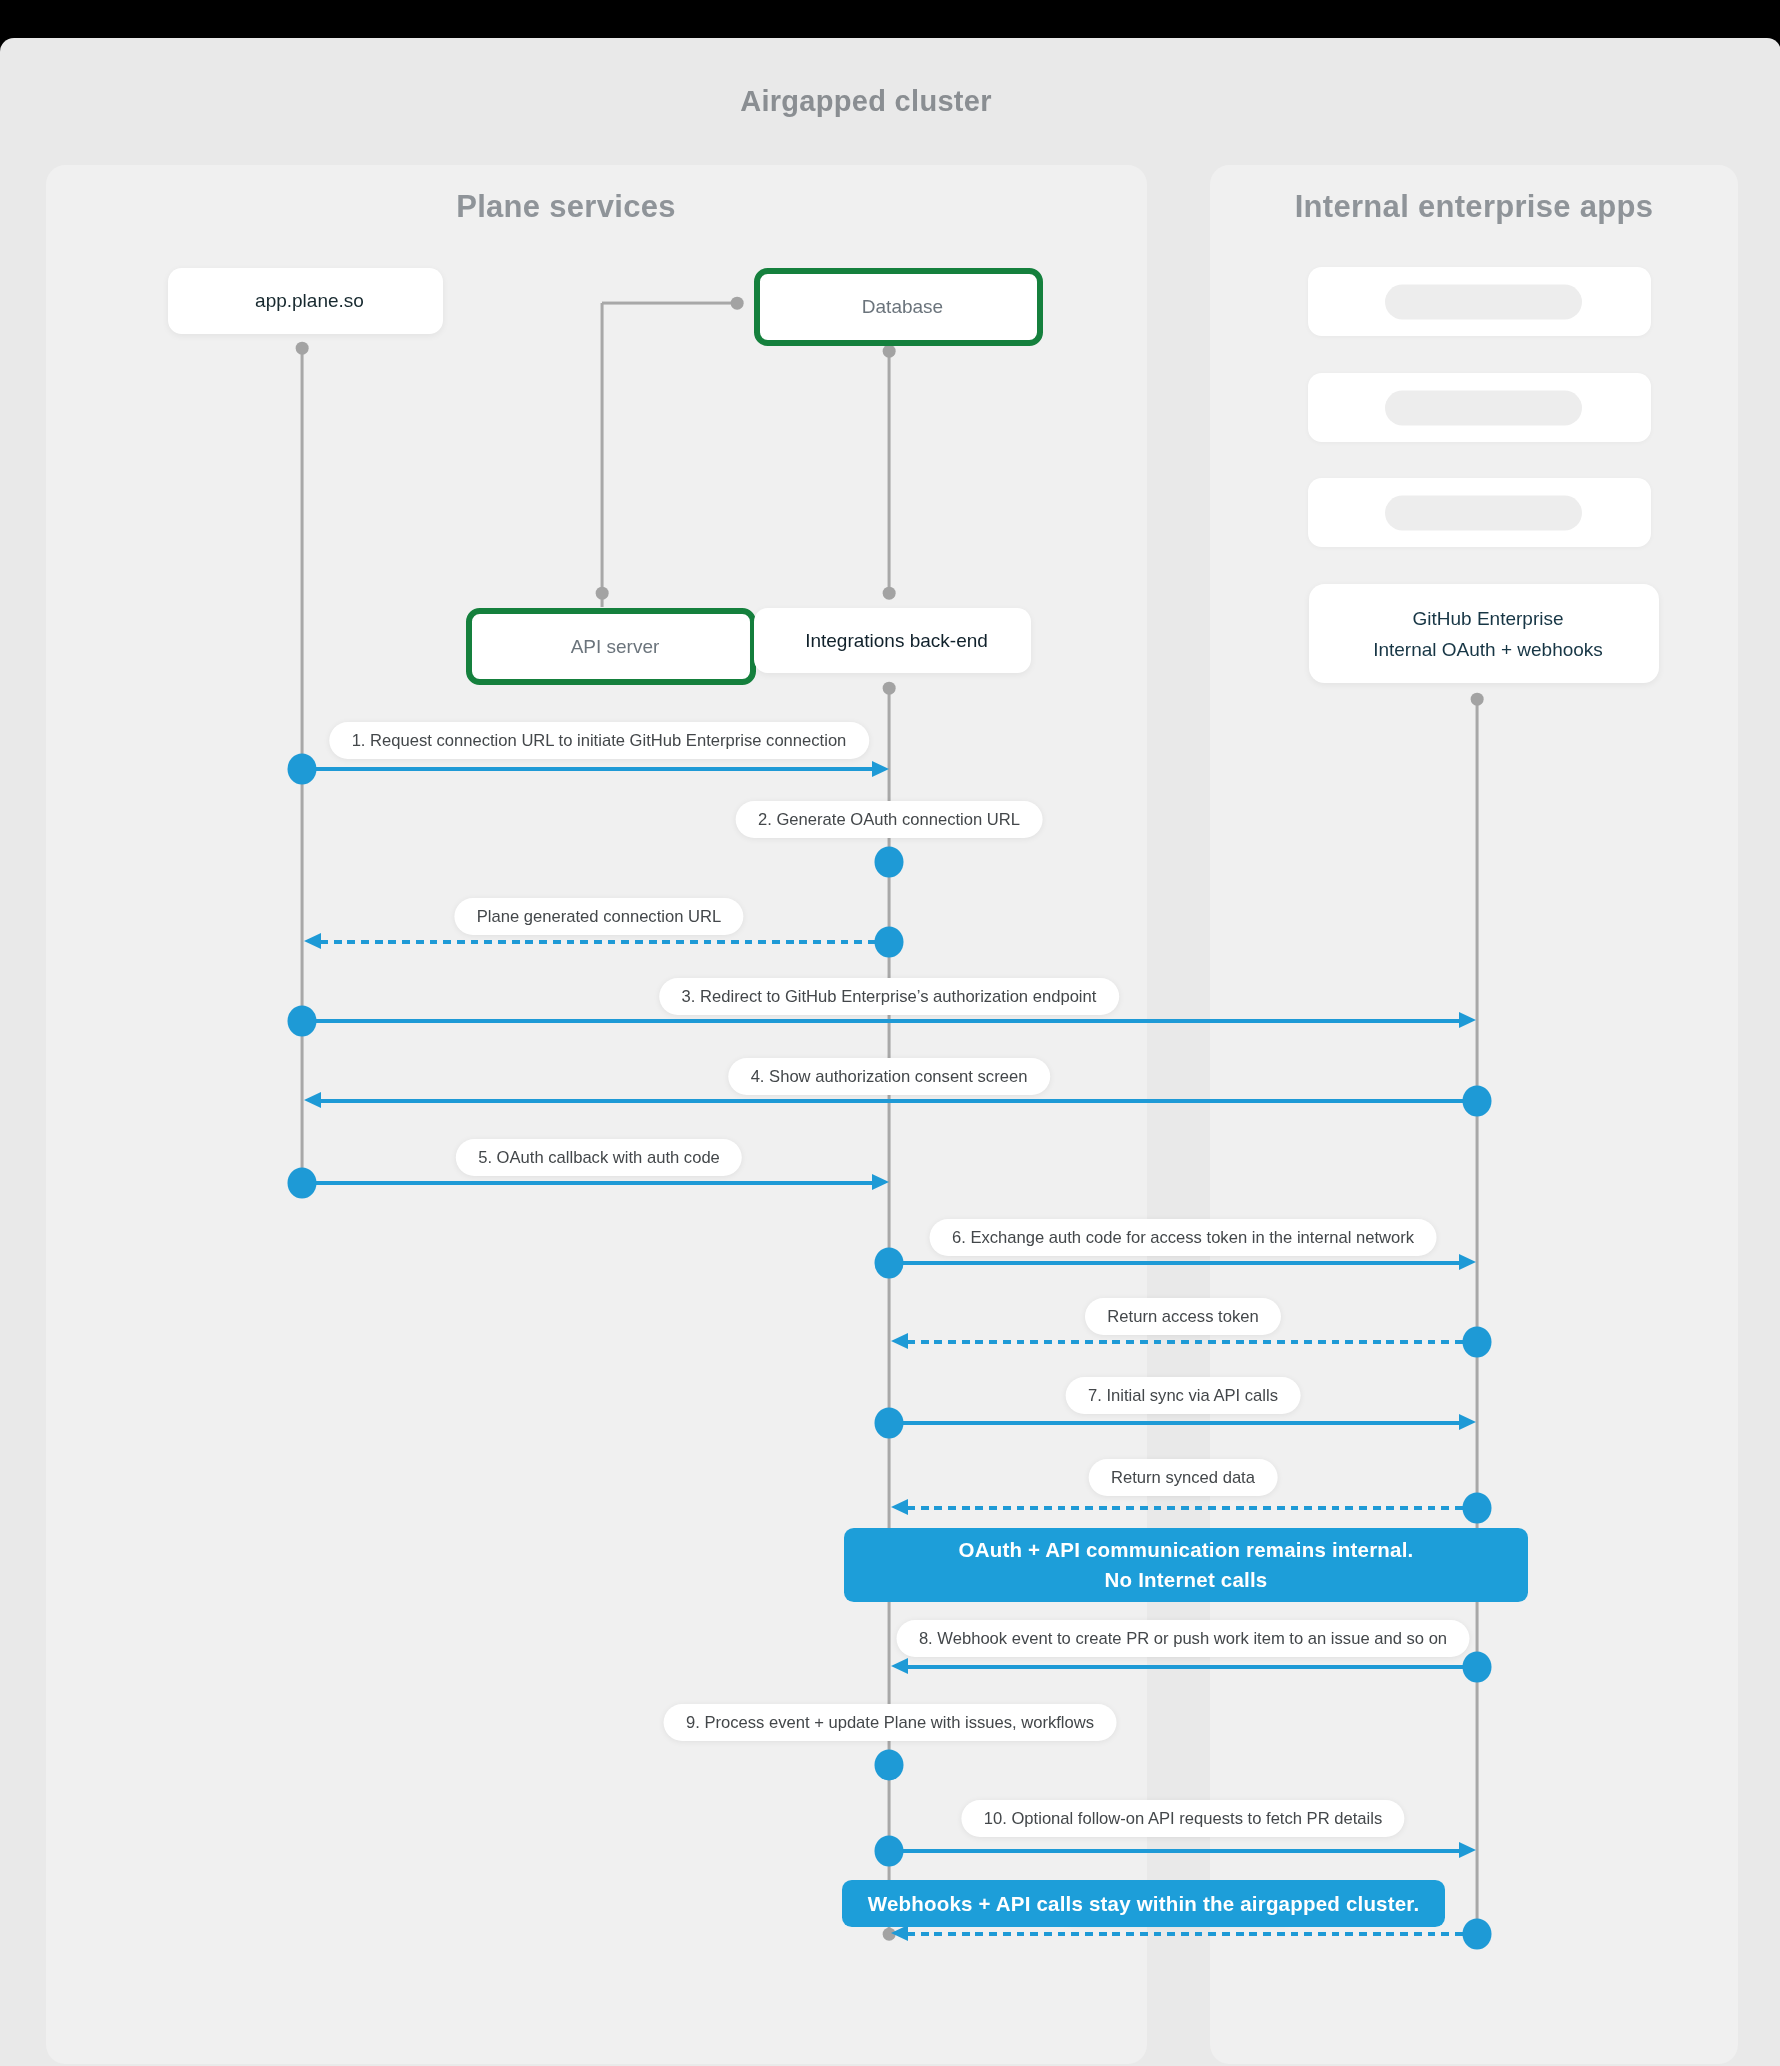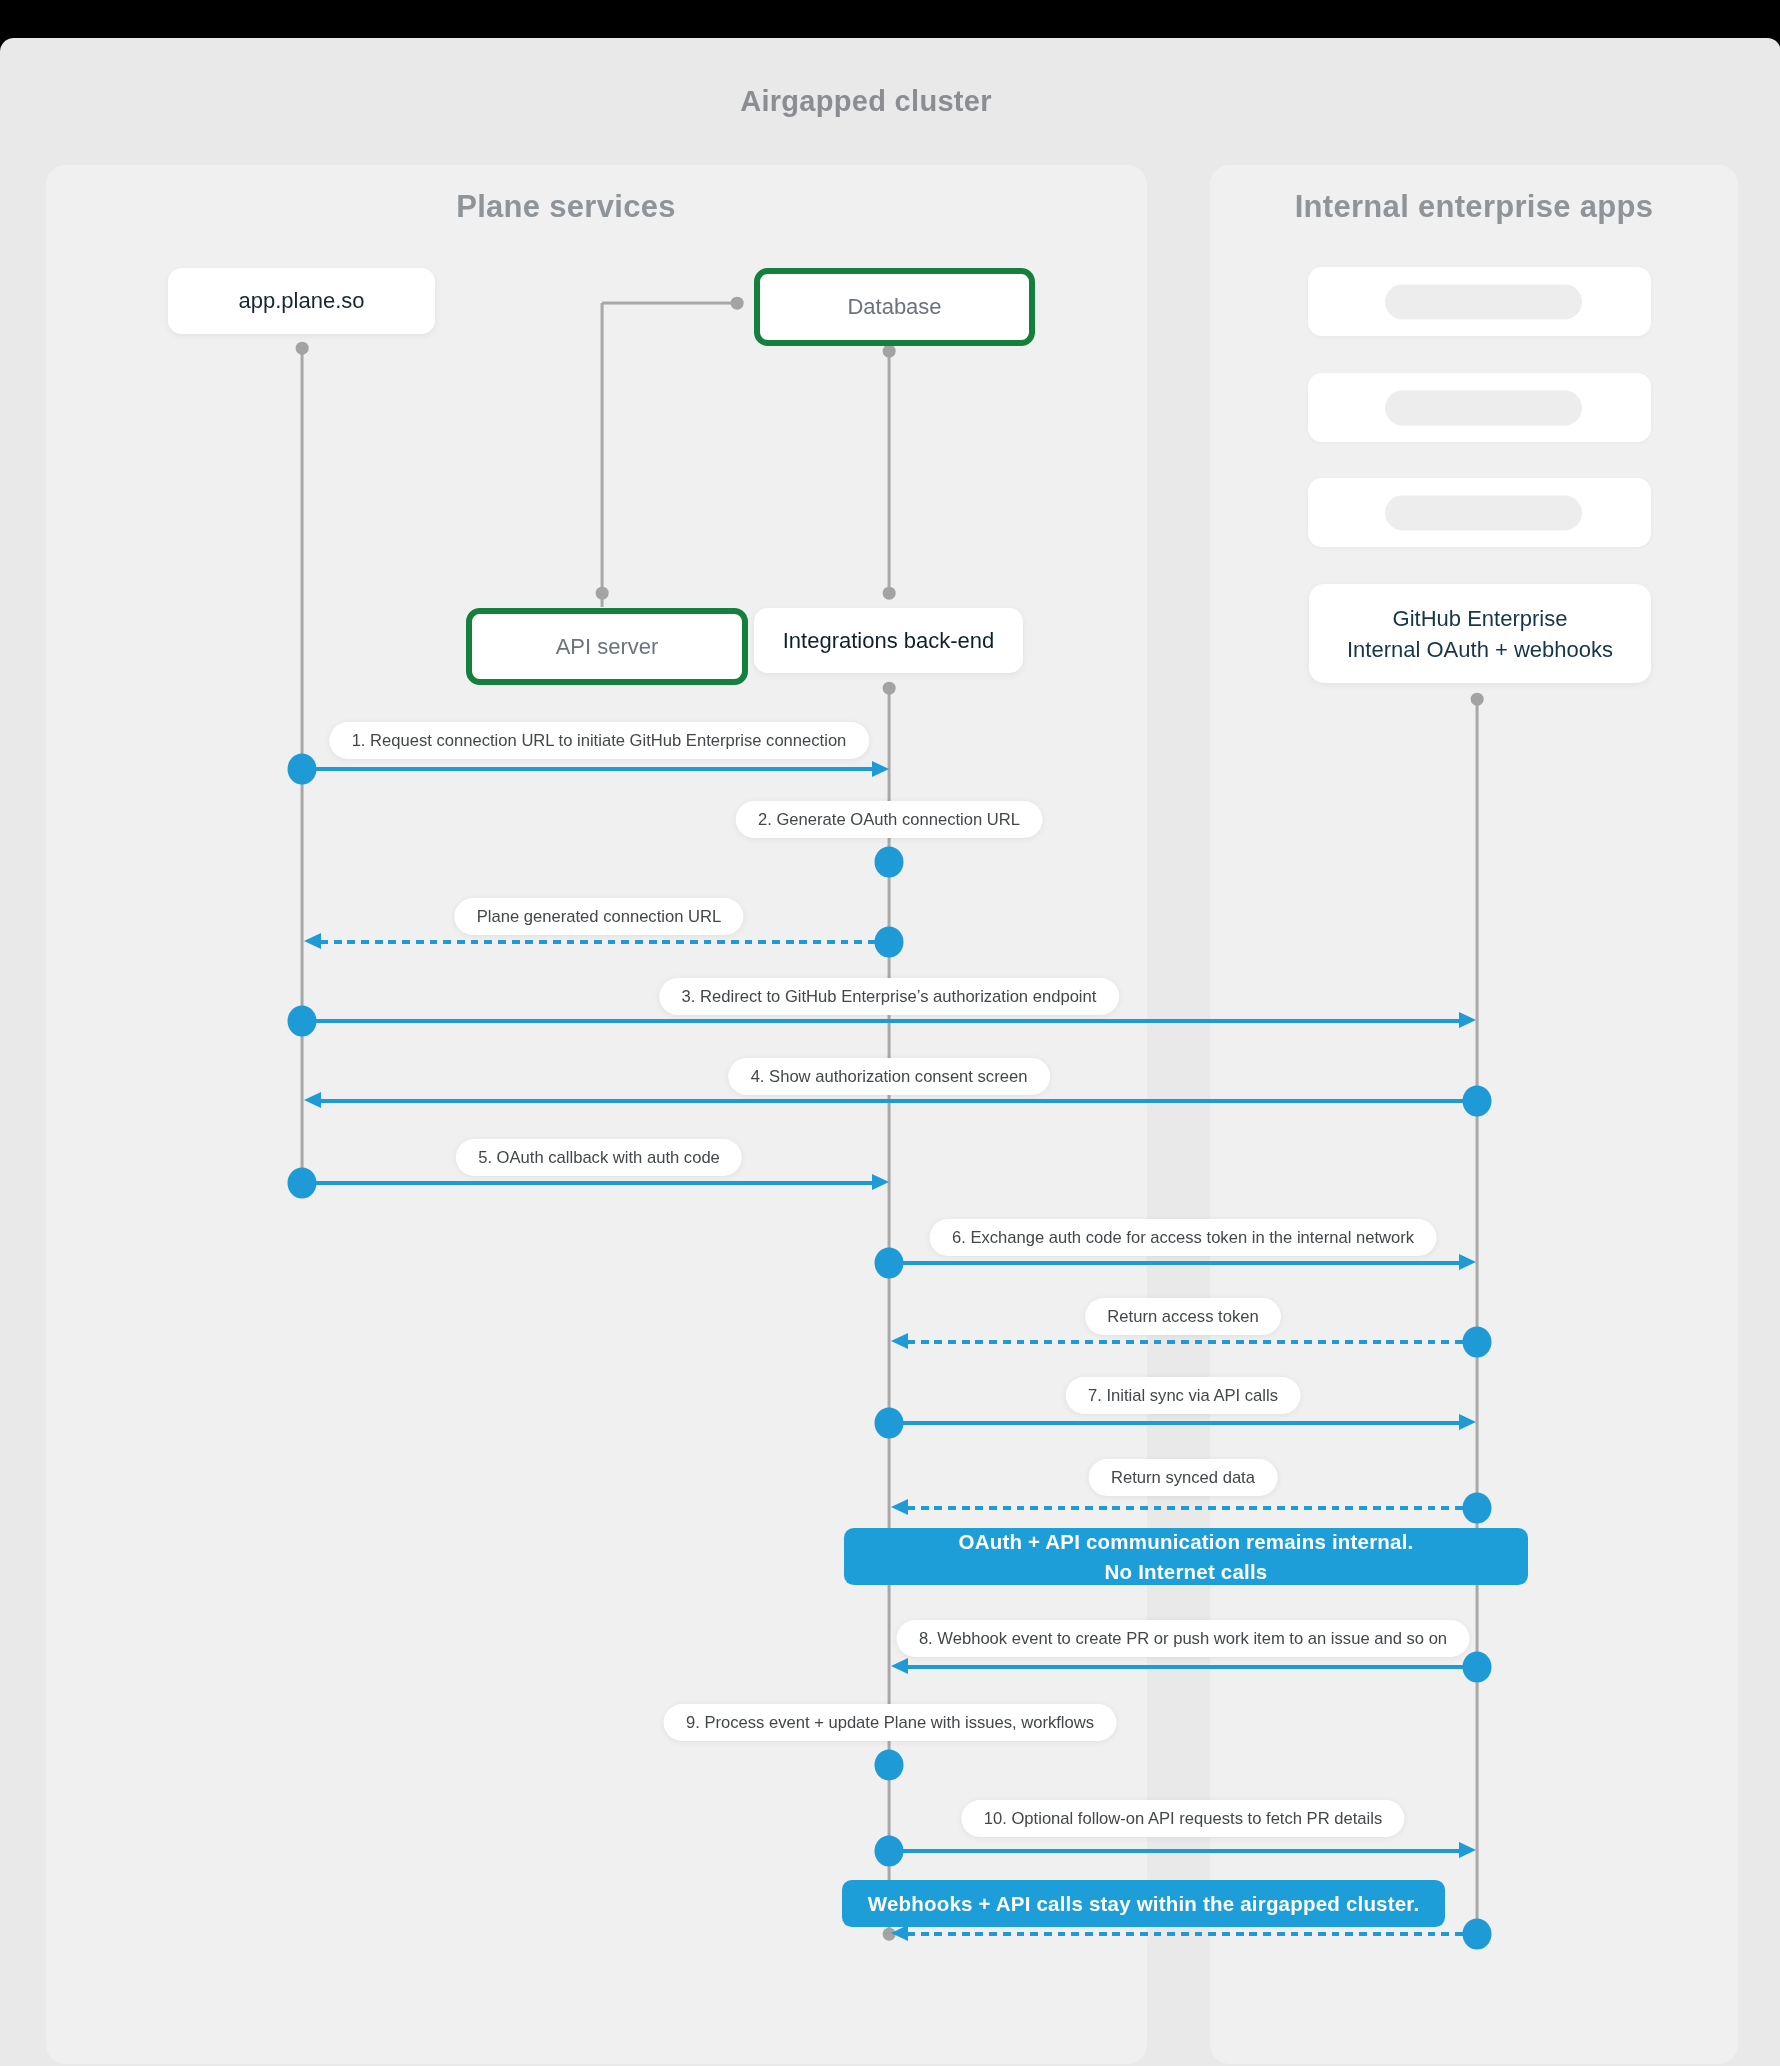--- a/index.html
+++ b/index.html
@@ -13,21 +13,21 @@
     position:absolute;transform:translateX(-50%);
     font-size:29px;font-weight:600;color:#8a8e92;letter-spacing:0.3px;white-space:nowrap;
   }
   .panel{position:absolute;background:#f0f0f0;border-radius:19.5px;z-index:0;}
   .panel-title{
     position:absolute;transform:translateX(-50%);
     font-size:31px;font-weight:600;color:#8f9499;letter-spacing:0.3px;white-space:nowrap;z-index:2;
   }
   .node{
     position:absolute;display:flex;flex-direction:column;align-items:center;justify-content:center;
-    border-radius:13.7px;font-size:22px;font-weight:500;z-index:6;text-align:center;white-space:nowrap;
+    border-radius:13.7px;font-size:19px;font-weight:500;z-index:6;text-align:center;white-space:nowrap;padding-left:8px;
   }
   .node.white{background:#fff;box-shadow:0 2px 7.8px rgba(0,0,0,.06);}
   .node.faint{background:#ffffff;border:6px solid #15803d;}
   .skel{position:absolute;background:#fff;border-radius:13.7px;box-shadow:0 1px 4.9px rgba(0,0,0,.04);z-index:6;}
   .skel-pill{position:absolute;left:77px;top:50%;transform:translateY(-50%);
     width:197px;height:35px;border-radius:17.6px;background:#ededed;}
   .vline{position:absolute;width:2.9px;background:#a8a8a8;transform:translateX(-50%);z-index:1;}
   .hline{position:absolute;height:2.9px;background:#a8a8a8;transform:translateY(-50%);z-index:1;}
   .edot{position:absolute;width:12.7px;height:12.7px;border-radius:50%;background:#a3a3a3;
     transform:translate(-50%,-50%);z-index:3;}
@@ -139,21 +139,21 @@
   <div class="pill" style="left:1183px;top:1339px;">7. Initial sync via API calls</div>
   <div class="arrow" style="left:889px;top:1383px;width:571px;"></div>
   <div class="head right" style="left:1459px;top:1376px;"></div>
   <div class="bdot" style="left:889px;top:1385px;"></div>
 
   <div class="pill" style="left:1183px;top:1421px;">Return synced data</div>
   <div class="arrow dashed" style="left:907px;top:1468px;width:570px;"></div>
   <div class="head left" style="left:891px;top:1461px;"></div>
   <div class="bdot" style="left:1477px;top:1470px;"></div>
 
-  <div class="banner" style="left:844px;top:1490px;width:684px;height:57px;">
+  <div class="banner" style="left:844px;top:1490px;width:684px;height:74px;">
     <div class="l1">OAuth + API communication remains internal.</div>
     <div class="l2">No Internet calls</div>
   </div>
 
   <div class="pill" style="left:1183px;top:1582px;">8. Webhook event to create PR  or push work item to an issue  and so on</div>
   <div class="arrow" style="left:907px;top:1627px;width:570px;"></div>
   <div class="head left" style="left:891px;top:1620px;"></div>
   <div class="bdot" style="left:1477px;top:1629px;"></div>
 
   <div class="pill" style="left:890px;top:1666px;">9. Process event + update Plane with issues, workflows</div>

